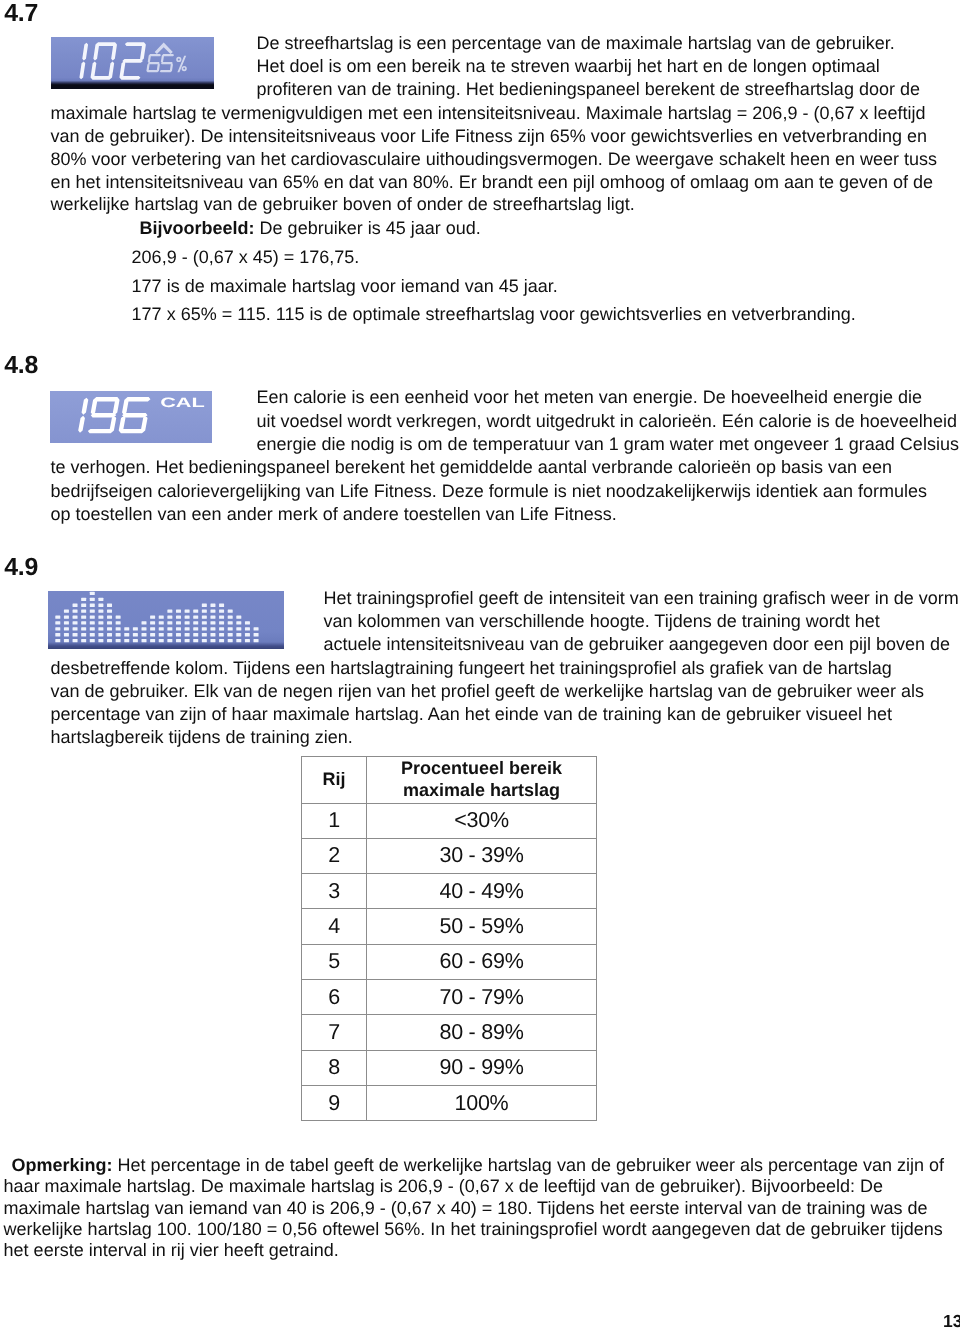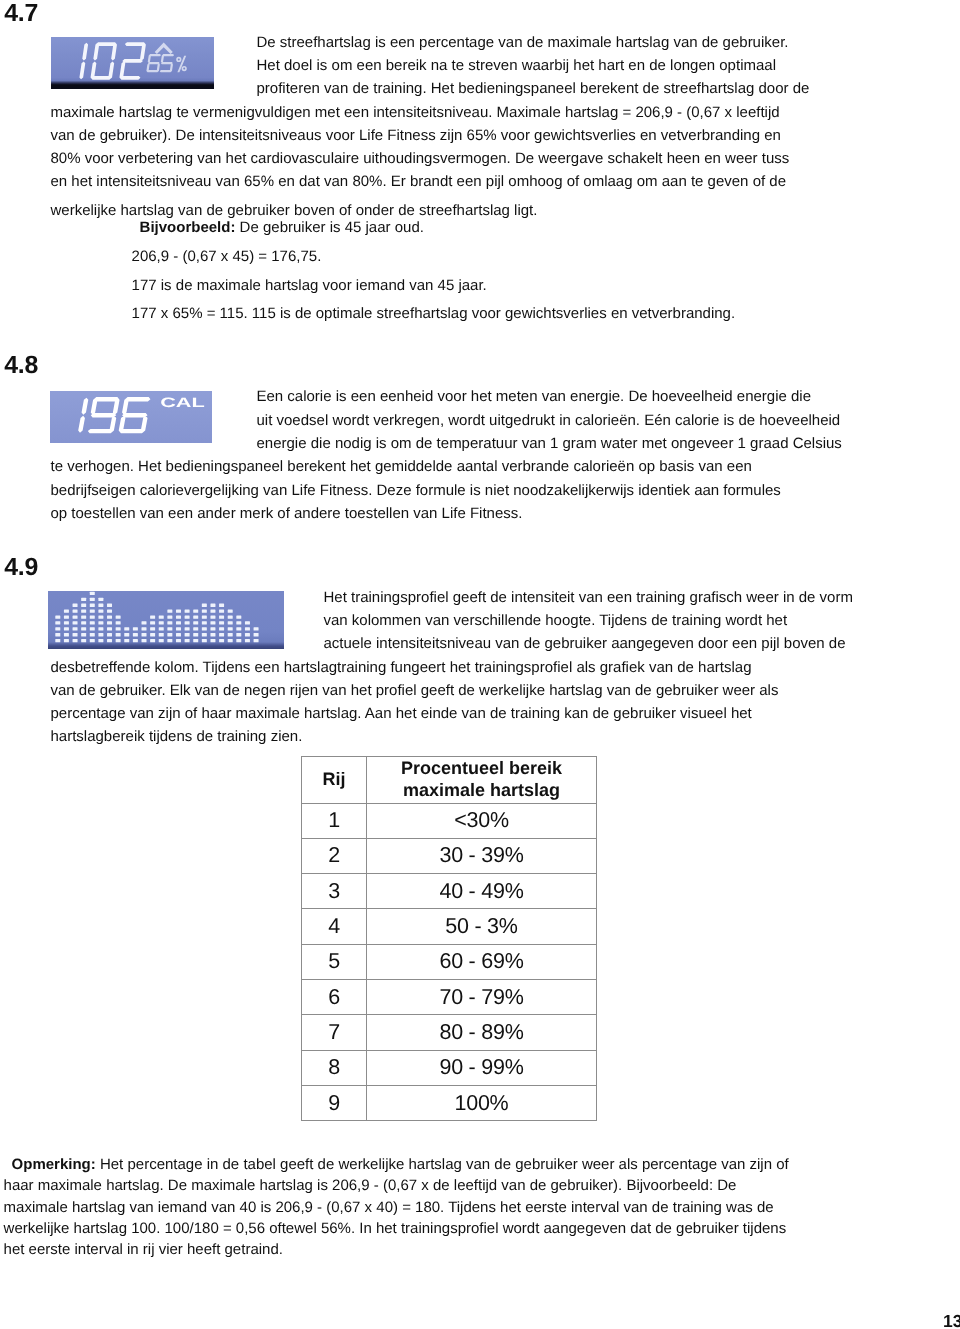--- a/index.html
+++ b/index.html
@@ -6,21 +6,21 @@
   .ln,.num,.ttl,.tbl,.pageno{opacity:0.999;}
   body{width:960px;height:1329px;font-family:"Liberation Sans",sans-serif;color:#111;
        -webkit-font-smoothing:antialiased;text-rendering:geometricPrecision;}
   .page{position:relative;width:960px;height:1329px;overflow:hidden;background:#fff;}
 
   .num{position:absolute;font-size:24.9px;font-weight:bold;line-height:24px;letter-spacing:-0.2px;}
   .ttl{position:absolute;font-size:25.1px;font-weight:bold;line-height:25.1px;
        white-space:nowrap;letter-spacing:0.1px;}
   .ttl .sc{font-size:18.5px;}
 
-  .ln{position:absolute;white-space:pre;font-size:15px;line-height:18px;}
+  .ln{position:absolute;white-space:pre;font-size:18px;line-height:18px;}
   .ln b{font-weight:bold;padding-left:8px;}
 
   .lcdwrap{position:absolute;}
   .lcd{position:relative;overflow:hidden;display:block;}
   .lcd1{width:162.5px;height:52px;background:linear-gradient(180deg,#8494d1 0%,#7d8dcb 35%,#7685c6 78%,#6c7cbd 84%,#2a3055 88.5%,#090b16 92%,#0a0c18 100%);filter:blur(0.55px);}
   .lcd2{width:161.5px;height:51.5px;background:linear-gradient(180deg,#8f9ed7 0%,#8594d0 100%);filter:blur(0.55px);}
   .lcd3{width:235.5px;height:57.5px;background:linear-gradient(180deg,#7787c7 0%,#7384c5 70%,#6b7cbd 88%,#414d89 95%,#384478 100%);filter:blur(0.5px);}
 
   
   .tbl{position:absolute;border-collapse:collapse;table-layout:fixed;font-size:21.5px;
@@ -59,21 +59,21 @@
   </div>
 
   <div class="txt" id="s47">
       <div class="ln" style="left: 256.5px; top: 33.9px;">De streefhartslag is een percentage van de maximale hartslag van de gebruiker.</div>
       <div class="ln" style="left: 256.5px; top: 57.1px;">Het doel is om een bereik na te streven waarbij het hart en de longen optimaal</div>
       <div class="ln" style="left: 256.5px; top: 80.3px;">profiteren van de training. Het bedieningspaneel berekent de streefhartslag door de</div>
       <div class="ln" style="left: 50.5px; top: 103.5px;">maximale hartslag te vermenigvuldigen met een intensiteitsniveau. Maximale hartslag = 206,9 - (0,67 x leeftijd</div>
       <div class="ln" style="left: 50.5px; top: 126.7px;">van de gebruiker). De intensiteitsniveaus voor Life Fitness zijn 65% voor gewichtsverlies en vetverbranding en</div>
       <div class="ln" style="left: 50.5px; top: 149.9px;">80% voor verbetering van het cardiovasculaire uithoudingsvermogen. De weergave schakelt heen en weer tuss</div>
       <div class="ln" style="left: 50.5px; top: 173.1px;">en het intensiteitsniveau van 65% en dat van 80%. Er brandt een pijl omhoog of omlaag om aan te geven of de</div>
-      <div class="ln" style="left: 50.5px; top: 202px;">werkelijke hartslag van de gebruiker boven of onder de streefhartslag ligt.</div>
+      <div class="ln" style="left: 50.5px; top: 195px;">werkelijke hartslag van de gebruiker boven of onder de streefhartslag ligt.</div>
     </div>
   <div class="txt" id="s47ex">
       <div class="ln" style="left: 131.6px; top: 219.3px;"><b>Bijvoorbeeld:</b><span> De gebruiker is 45 jaar oud.</span></div>
       <div class="ln" style="left: 131.6px; top: 248.1px;">206,9 - (0,67 x 45) = 176,75.</div>
       <div class="ln" style="left: 131.6px; top: 276.9px;">177 is de maximale hartslag voor iemand van 45 jaar.</div>
       <div class="ln" style="left: 131.6px; top: 305.4px;">177 x 65% = 115. 115 is de optimale streefhartslag voor gewichtsverlies en vetverbranding.</div>
     </div>
 
   <div class="num" style="left:4.2px;top:353.4px;">4.8</div>
 
@@ -278,21 +278,21 @@
         <tr>
           <td>2</td>
           <td>30 - 39%</td>
         </tr>
         <tr>
           <td>3</td>
           <td>40 - 49%</td>
         </tr>
         <tr>
           <td>4</td>
-          <td>50 - 3%</td>
+          <td>50 - 59%</td>
         </tr>
         <tr>
           <td>5</td>
           <td>60 - 69%</td>
         </tr>
         <tr>
           <td>6</td>
           <td>70 - 79%</td>
         </tr>
         <tr>

